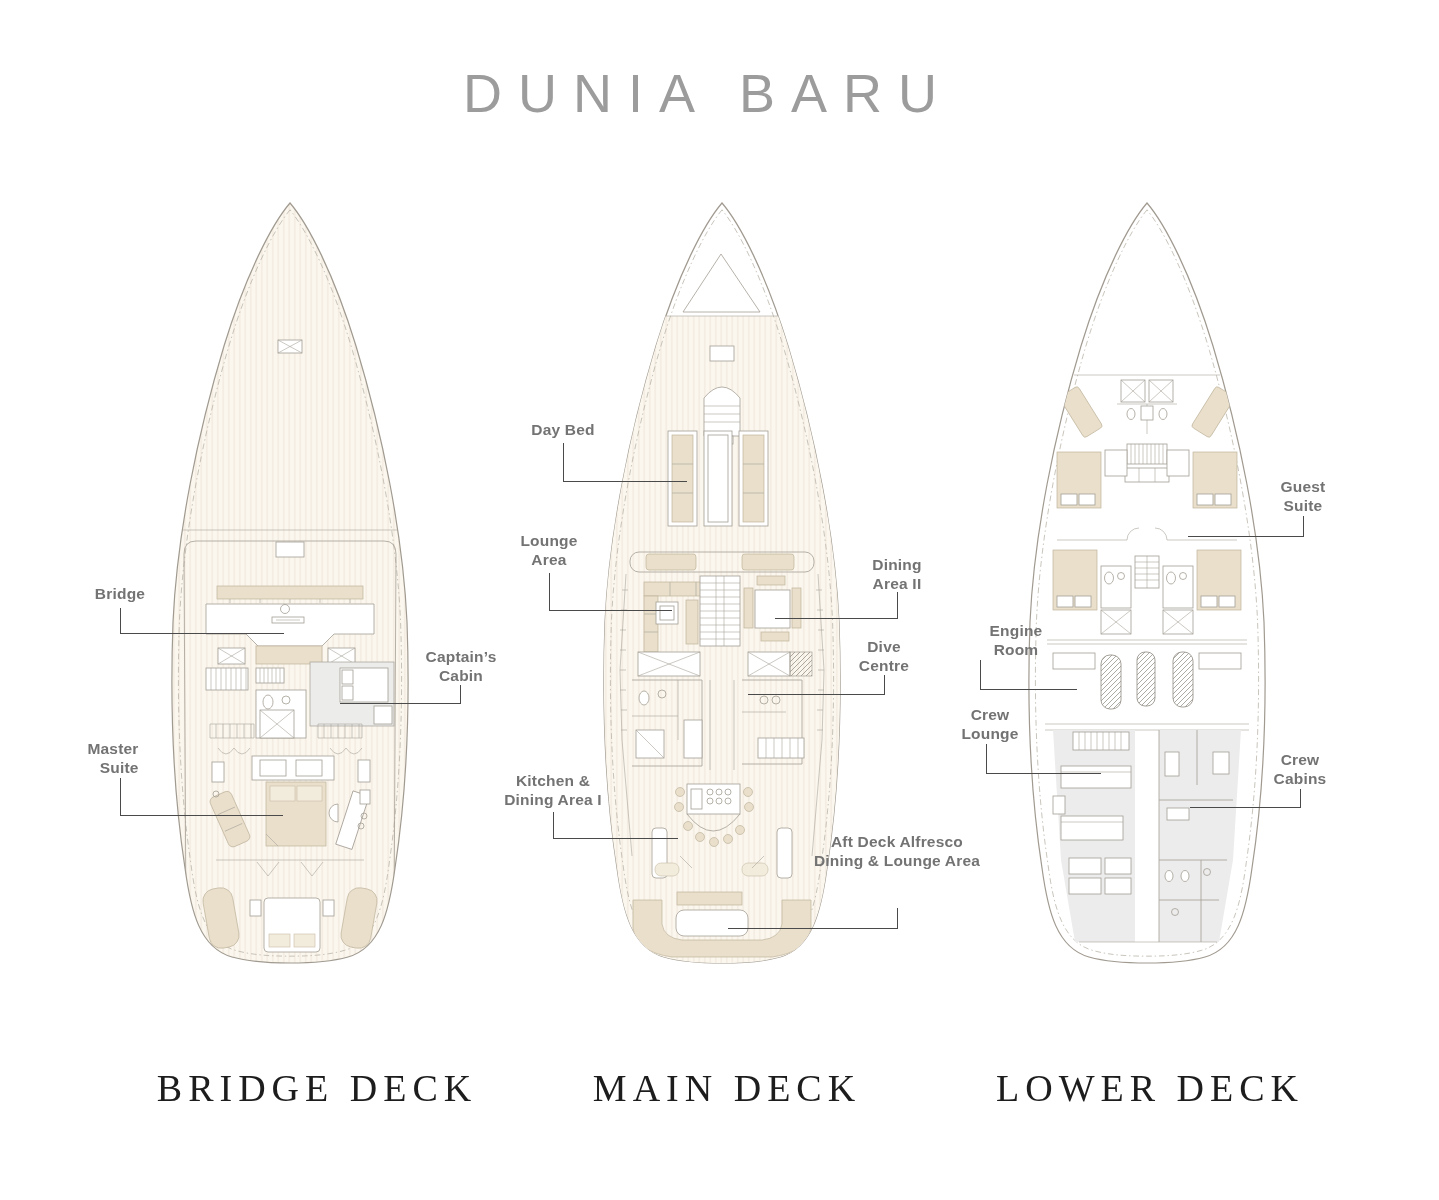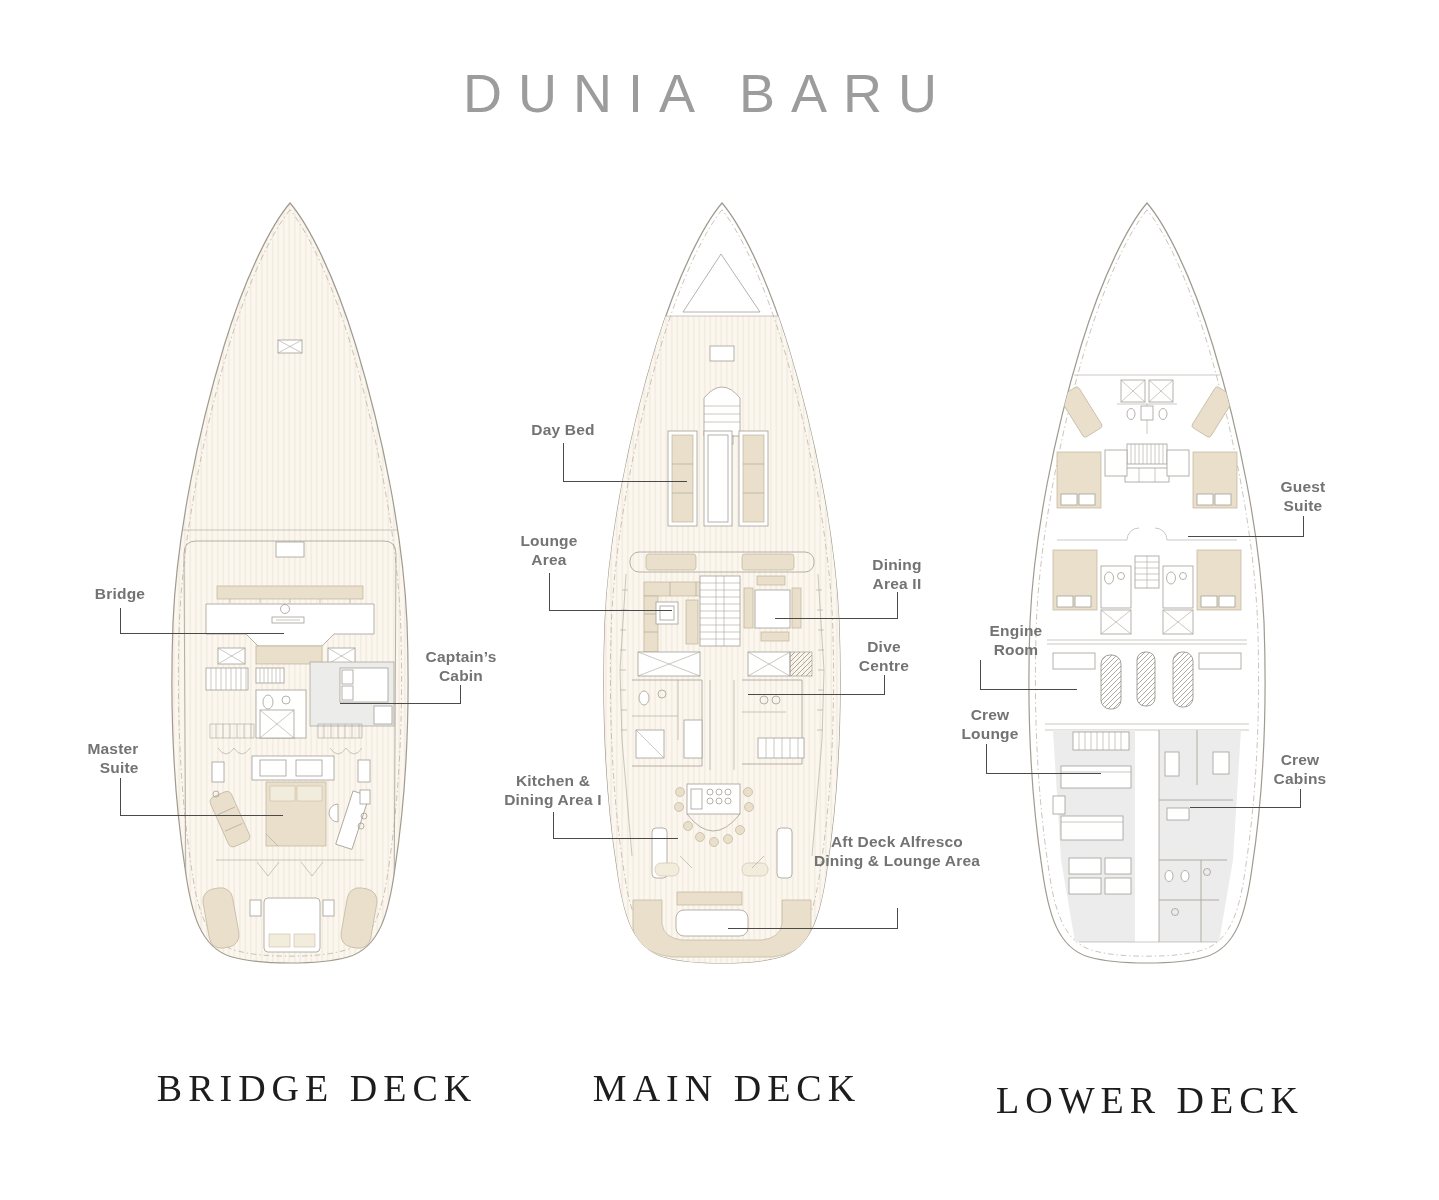--- a/index.html
+++ b/index.html
@@ -352,15 +352,15 @@
   <div class="leader dr" style="left:553px;top:812px;width:124px;height:26px;"></div>
   <div class="leader dl" style="left:728px;top:908px;width:169px;height:20px;"></div>
 
   <div class="leader dl" style="left:1188px;top:516px;width:115px;height:20px;"></div>
   <div class="leader dr" style="left:980px;top:660px;width:96px;height:29px;"></div>
   <div class="leader dr" style="left:986px;top:744px;width:114px;height:29px;"></div>
   <div class="leader dl" style="left:1190px;top:789px;width:110px;height:18px;"></div>
 
   <div class="deck-caption" style="left:297px;margin-left:20px;">BRIDGE DECK</div>
   <div class="deck-caption" style="left:727px;">MAIN DECK</div>
-  <div class="deck-caption" style="left:1150px;margin-top:12px;">LOWER DECK</div>
+  <div class="deck-caption" style="left:1150px;">LOWER DECK</div>
 
 </div>
 
 </body></html>

